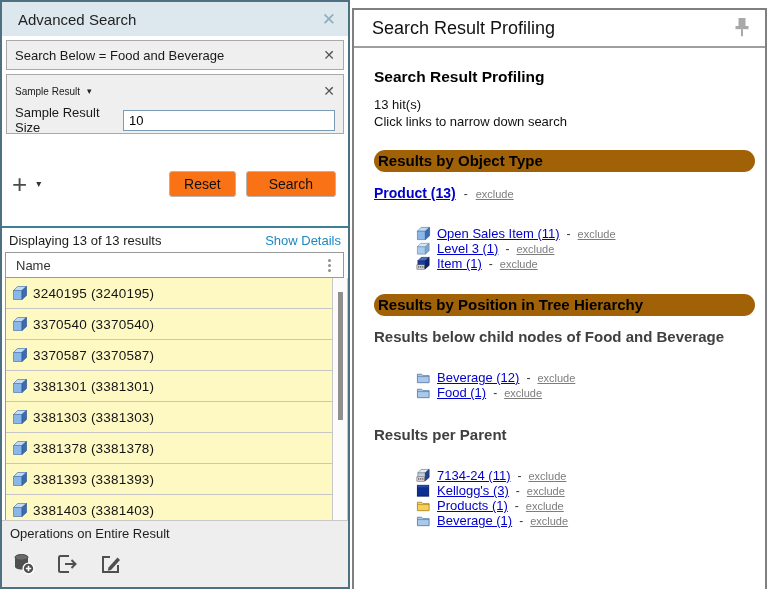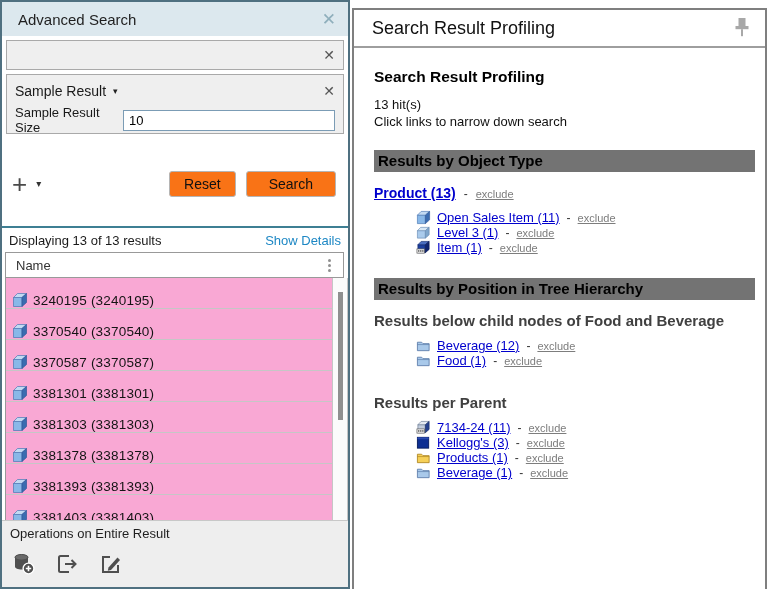--- a/index.html
+++ b/index.html
@@ -12,21 +12,21 @@
   .lp-titlebar { height:34px; background:#dce8ee; display:flex; align-items:center;
     padding:0 12px 0 16px; position:relative; }
   .lp-title { font-size:15px; color:#1f1f1f; }
   .lp-close { margin-left:auto; color:#8fafbc; font-size:17px; cursor:pointer; line-height:1; }
   .crit-box { margin:4px 4px 0 4px; background:#efefef; border:1px solid #a9a9a9; position:relative; }
   .crit-row1 { height:28px; display:flex; align-items:center; padding:0 8px; }
   .crit-label { font-size:13px; color:#1a1a1a; }
   .crit-close { margin-left:auto; color:#555; font-size:14px; cursor:pointer; line-height:1; }
   .sample-box { height:60px; padding:6px 8px 0 8px; }
   .sample-head { display:flex; align-items:center; height:20px; }
-  .sample-dd { font-size:14px; color:#1a1a1a; cursor:pointer; }
+  .sample-dd { font-size:10px; color:#1a1a1a; cursor:pointer; }
   .dd-caret { font-size:9px; color:#222; margin-left:7px; cursor:pointer; }
   .sample-row { display:flex; align-items:center; margin-top:4px; }
   .sample-field-label { font-size:13px; color:#1a1a1a; width:108px; }
   .sample-input { flex:1; height:21px; border:1px solid #7b9cb5; background:#fff;
     font-size:13px; padding:0 5px; font-family:"Liberation Sans",sans-serif; }
   .lp-toolbar { position:relative; height:92px; }
   .tb-row { position:absolute; top:36px; left:0; right:0; height:27px; display:flex; align-items:center; }
   .plus-btn { font-size:26px; color:#4a4a4a; margin-left:10px; line-height:20px; cursor:pointer; font-weight:400; }
   .plus-caret { font-size:10px; color:#333; margin-left:9px; cursor:pointer; }
   .tb-buttons { margin-left:auto; display:flex; gap:10px; margin-right:12px; }
@@ -38,22 +38,22 @@
   .res-summary-text { font-size:13px; color:#1a1a1a; }
   .show-details { margin-left:auto; font-size:13px; color:#1d87c4; cursor:pointer; }
   .name-header { margin:0 4px 0 3px; height:26px; border:1px solid #999; background:#fff;
     display:flex; align-items:center; padding:0 10px; }
   .name-header-label { font-size:13px; color:#333; }
   .kebab { margin-left:auto; display:flex; flex-direction:column; gap:2px; cursor:pointer; padding:2px; }
   .kebab i { width:3px; height:3px; border-radius:50%; background:#8f8f8f; display:block; }
   .list-box { position:relative; margin-left:3px; height:242px; overflow:hidden;
     border-left:1px solid #999; }
   .rowlist { margin-right:16px; }
-  .lrow { height:31px; display:flex; align-items:flex-end; gap:5px; padding-left:6px;
-    border-bottom:1px solid #c6c6c6; cursor:pointer; background:#f9a8d4; }
+  .lrow { height:31px; display:flex; align-items:center; gap:5px; padding-left:6px;
+    border-bottom:1px solid #c6c6c6; cursor:pointer; background:#fef9c3; }
   .lrow-label { font-size:13.5px; color:#141414; letter-spacing:0.2px; }
   .scrollbar { position:absolute; top:0; right:0; bottom:0; width:16px;
     border-left:1px solid #c6c6c6; border-right:1px solid #c6c6c6; background:#fbfbfb; }
   .sb-thumb { position:absolute; left:5px; top:14px; width:5px; height:128px; background:#8f8f8f; cursor:grab; }
   .ops-bar { height:26px; background:#eeeeee; border-top:1px solid #c8c8c8;
     display:flex; align-items:center; padding:0 8px; }
   .ops-label { font-size:13px; color:#1f1f1f; }
   .ops-icons { height:41px; background:#eeeeee; display:flex; align-items:center; gap:17px; padding:0 0 6px 9px; }
   .op-ic { cursor:pointer; display:inline-flex; }
 
@@ -61,27 +61,27 @@
   .right-panel { position:absolute; left:352px; top:8px; width:415px; height:589px;
     border:2px solid #7f7f7f; background:#fff; overflow:hidden; }
   .rp-titlebar { height:38px; display:flex; align-items:center; padding:0 14px 0 18px;
     border-bottom:2px solid #9e9e9e; background:#fff; }
   .rp-title { font-size:18px; color:#111; }
   .pin { margin-left:auto; cursor:pointer; display:inline-flex; }
   .rp-content { padding:20px 8px 0 20px; }
   .rp-heading { font-size:15.5px; font-weight:bold; color:#000; }
   .rp-hits { font-size:13px; color:#111; margin-top:11px; }
   .rp-instr { font-size:13px; color:#111; margin-top:2px; }
-  .banner { margin-top:21px; background:#737373; font-size:15px; font-weight:bold;
-    color:#000; padding:2px 4px 3px 4px; margin-right:2px; }
+  .banner { margin-top:21px; background:#a16207; font-size:15px; font-weight:bold;
+    color:#000; padding:2px 4px 3px 4px; margin-right:2px;border-radius:11px; }
   .root-line { margin-top:13px; display:flex; align-items:baseline; gap:8px; }
   .root-link { font-size:14px; font-weight:bold; color:#0000cd; text-decoration:underline; cursor:pointer; }
   .dash { font-size:12px; color:#333; }
   .exclude { font-size:11px; color:#7d7d7d; text-decoration:underline; cursor:pointer; }
-  .ind-list { margin-left:42px; margin-top:9px; }
+  .ind-list { margin-left:42px; margin-top:25px; }
   .ind-row { display:flex; align-items:center; gap:7px; height:15px; margin-bottom:0px; }
   .ind-row .icon { flex:0 0 auto; display:inline-flex; margin-right:-1px; }
   .ind-link { font-size:13px; color:#0000cd; text-decoration:underline; cursor:pointer; white-space:nowrap; }
   .sub-heading { font-size:15px; font-weight:bold; color:#404040; margin-top:12px; }
   .gap-lg { margin-top:26px; }
 </style>
 </head>
 <body>
 
 <svg width="0" height="0" style="position:absolute">
@@ -133,20 +133,21 @@
 
   <div class="left-panel">
 
     <div class="lp-titlebar">
       <span class="lp-title">Advanced Search</span>
       <span class="lp-close">✕</span>
     </div>
 
     <div class="crit-box">
       <div class="crit-row1">
+        <span class="crit-label">Search Below = Food and Beverage</span>
         <span class="crit-close">✕</span>
       </div>
     </div>
 
     <div class="crit-box sample-box">
       <div class="sample-head">
         <span class="sample-dd">Sample Result</span>
         <span class="dd-caret">▾</span>
         <span class="crit-close">✕</span>
       </div>

